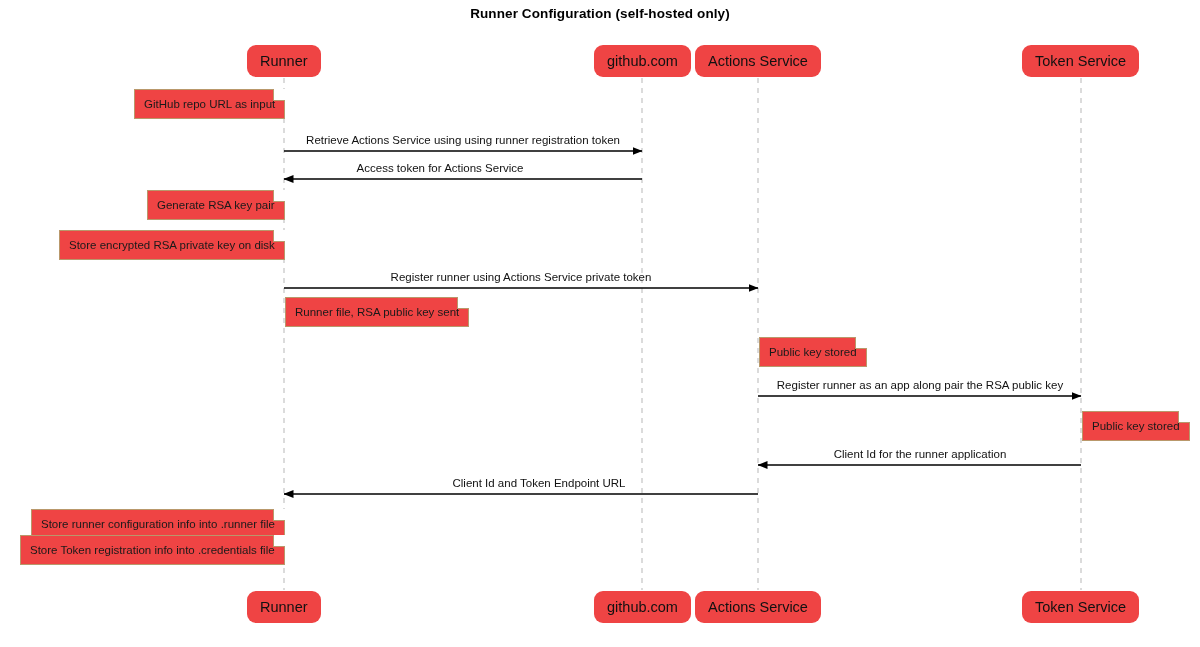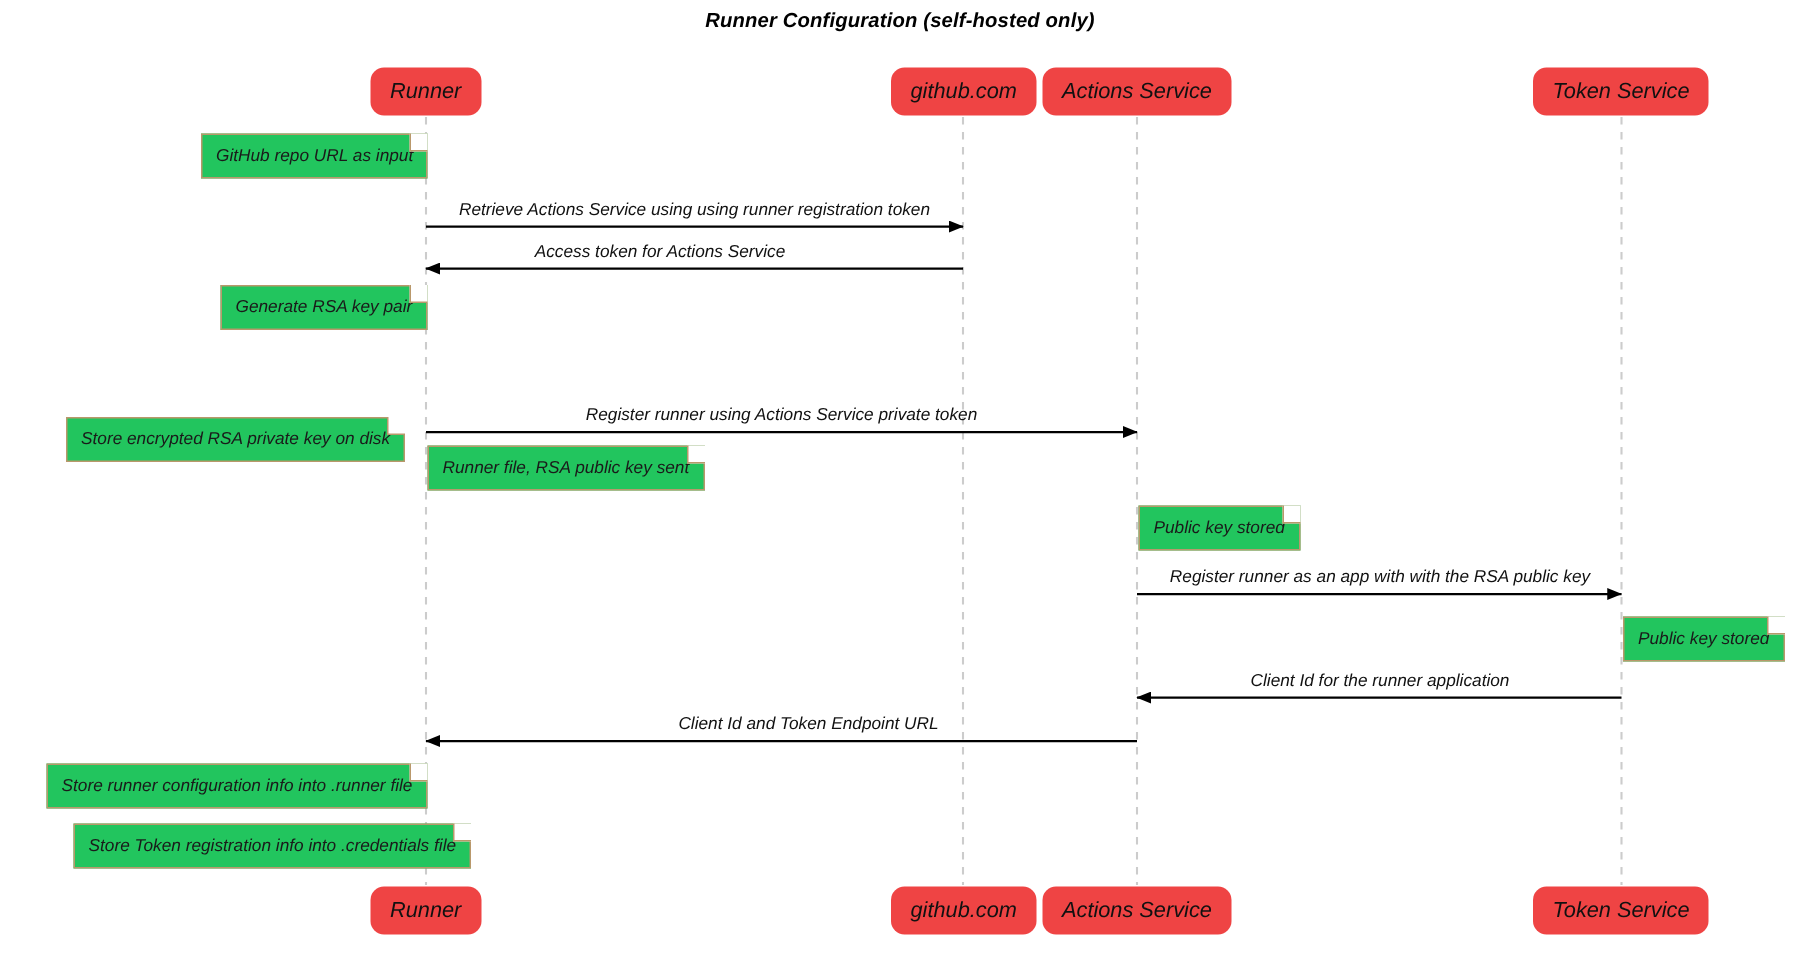--- a/index.html
+++ b/index.html
@@ -12,21 +12,20 @@
     width: 1200px;
     height: 647px;
     font-family: "Liberation Sans", sans-serif;
     color: #000000;
     overflow: hidden;
   }
   #diagram {
     position: relative;
     width: 1200px;
     height: 647px;
-    font-style: italic;
   }
   #svg-layer {
     position: absolute;
     left: 0;
     top: 0;
     width: 1200px;
     height: 647px;
   }
 
   .title {
@@ -55,21 +54,21 @@
     color: #111;
     white-space: nowrap;
     padding: 0 13px;
   }
 
   
   .note {
     position: absolute;
     box-sizing: border-box;
     height: 30px;
-    background: #22c55e;
+    background: #ef4444;
     border: 1px solid #B9986B;
     display: flex;
     align-items: center;
     font-size: 11.5px;
     color: #1a1a1a;
     white-space: nowrap;
     padding: 0 9px;
   }
   .note .fold {
     position: absolute;
@@ -137,47 +136,47 @@
     </div>
   <div id="notes-layer">
       <div class="note" style="top: 89px; left: 134px;">
         <span>GitHub repo URL as input</span>
         <span class="fold"></span>
       </div>
       <div class="note" style="top: 190px; left: 147px; text-align: center;">
         <span>Generate RSA key pair</span>
         <span class="fold"></span>
       </div>
-      <div class="note" style="top: 230px; left: 44px; margin-top: 48px;">
+      <div class="note" style="top: 230px; left: 59px;">
         <span>Store encrypted RSA private key on disk</span>
         <span class="fold"></span>
       </div>
       <div class="note" style="top: 297px; left: 285px;">
         <span>Runner file, RSA public key sent</span>
         <span class="fold"></span>
       </div>
       <div class="note" style="top: 337px; left: 759px;">
         <span>Public key stored</span>
         <span class="fold"></span>
       </div>
       <div class="note" style="top: 411px; left: 1082px;">
         <span>Public key stored</span>
         <span class="fold"></span>
       </div>
       <div class="note" style="top: 509px; left: 31px; align-items: center;">
         <span>Store runner configuration info into .runner file</span>
         <span class="fold"></span>
       </div>
-      <div class="note" style="top: 549px; left: 20px; margin-left: 29px;">
+      <div class="note" style="top: 535px; left: 20px;">
         <span>Store Token registration info into .credentials file</span>
         <span class="fold"></span>
       </div>
     </div>
   <div id="labels-layer">
       <div class="msg-label" style="left: 463px; top: 134px;">Retrieve Actions Service using using runner registration token</div>
       <div class="msg-label" style="left: 440px; top: 162px;">Access token for Actions Service</div>
       <div class="msg-label" style="left: 521px; top: 271px;">Register runner using Actions Service private token</div>
-      <div class="msg-label" style="left: 920px; top: 379px;">Register runner as an app with with the RSA public key</div>
+      <div class="msg-label" style="left: 920px; top: 379px;">Register runner as an app along pair the RSA public key</div>
       <div class="msg-label" style="left: 920px; top: 448px;">Client Id for the runner application</div>
       <div class="msg-label" style="left: 539px; top: 477px;">Client Id and Token Endpoint URL</div>
     </div>
 
 </div>
 
 </body></html>

